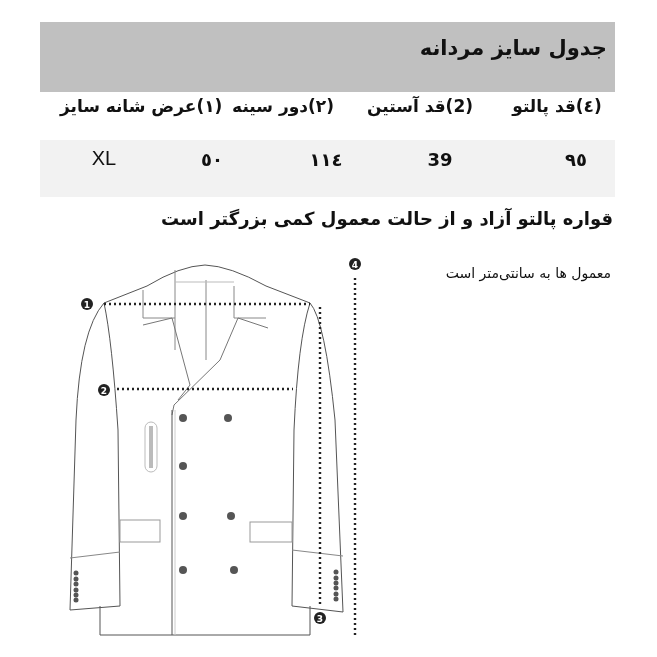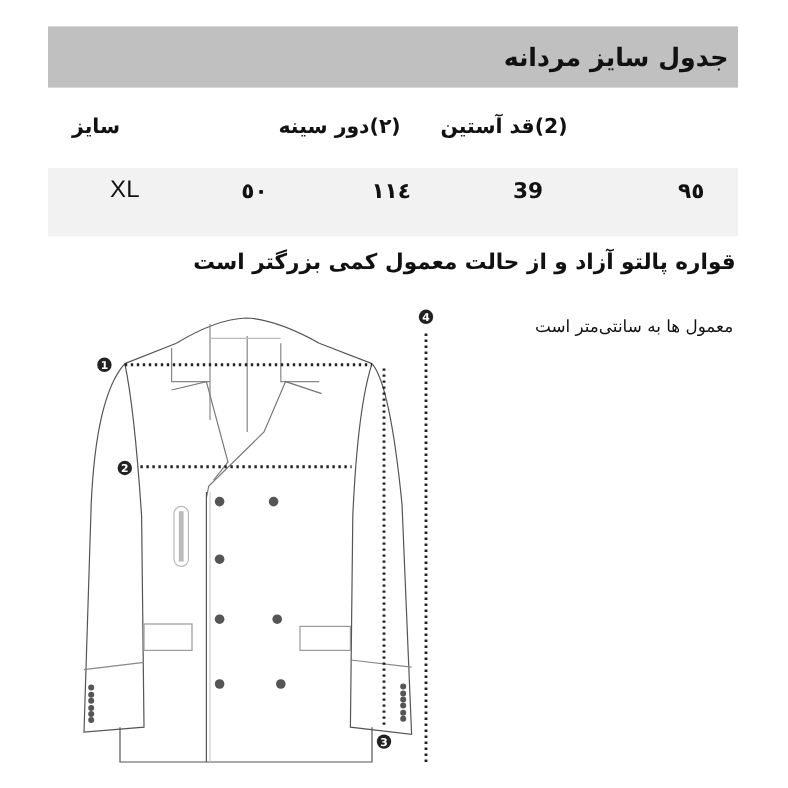--- a/index.html
+++ b/index.html
@@ -1,39 +1,41 @@
 <!DOCTYPE html>
 <html><head>
   <meta charset="utf-8">
   <style>
     html, body { margin: 0; padding: 0; background: #ffffff; }
     body { width: 657px; height: 657px; position: relative; overflow: hidden;
            font-family: "DejaVu Sans", sans-serif; color: #111; }
     .abs { position: absolute; }
-    .header-bar { left: 40px; top: 22px; width: 575px; height: 51px; background: #c0c0c0; }
+    .header-bar { left: 40px; top: 22px; width: 575px; height: 70px; background: #c0c0c0; }
     .header-title { position: absolute; right: 8px; top: 14px; font-size: 21px; font-weight: bold; direction: rtl; white-space: nowrap; }
     .col-headers { left: 40px; top: 88px; width: 575px; height: 48px; }
     .col-h { position: absolute; top: 8px; font-size: 17px; font-weight: bold; direction: rtl; white-space: nowrap; transform: translateX(-50%); }
     .data-row { left: 40px; top: 140px; width: 575px; height: 57px; background: #f2f2f2; }
     .cell { position: absolute; top: 9px; font-size: 18px; font-weight: bold; white-space: nowrap; transform: translateX(-50%); }
     .cell.size { font-family: "Liberation Sans", sans-serif; font-weight: normal; font-size: 20px; top: 7px; }
     .note-main { right: 44px; top: 208px; font-size: 18px; font-weight: bold; direction: rtl; white-space: nowrap; }
     .note-units { right: 46px; top: 265px; font-size: 14px; direction: rtl; white-space: nowrap; }
     svg.coat { position: absolute; left: 0; top: 0; }
   </style>
 </head>
 <body>
 
 <div class="abs header-bar">
   <div class="header-title">جدول سایز مردانه</div>
 </div>
 
 <div class="abs col-headers">
+  <span class="col-h" style="left:517px">(٤)قد پالتو</span>
   <span class="col-h" style="left:380px">(2)قد آستین</span>
   <span class="col-h" style="left:243px">(٢)دور سینه</span>
+  <span class="col-h" style="left:124px">(١)عرض شانه</span>
   <span class="col-h" style="left:40px">سایز</span>
 </div>
 
 <div class="abs data-row">
   <span class="cell" style="left:536px">٩٥</span>
   <span class="cell" style="left:400px">39</span>
   <span class="cell" style="left:286px">١١٤</span>
   <span class="cell" style="left:172px">٥٠</span>
   <span class="cell size" style="left:64px">XL</span>
 </div>

